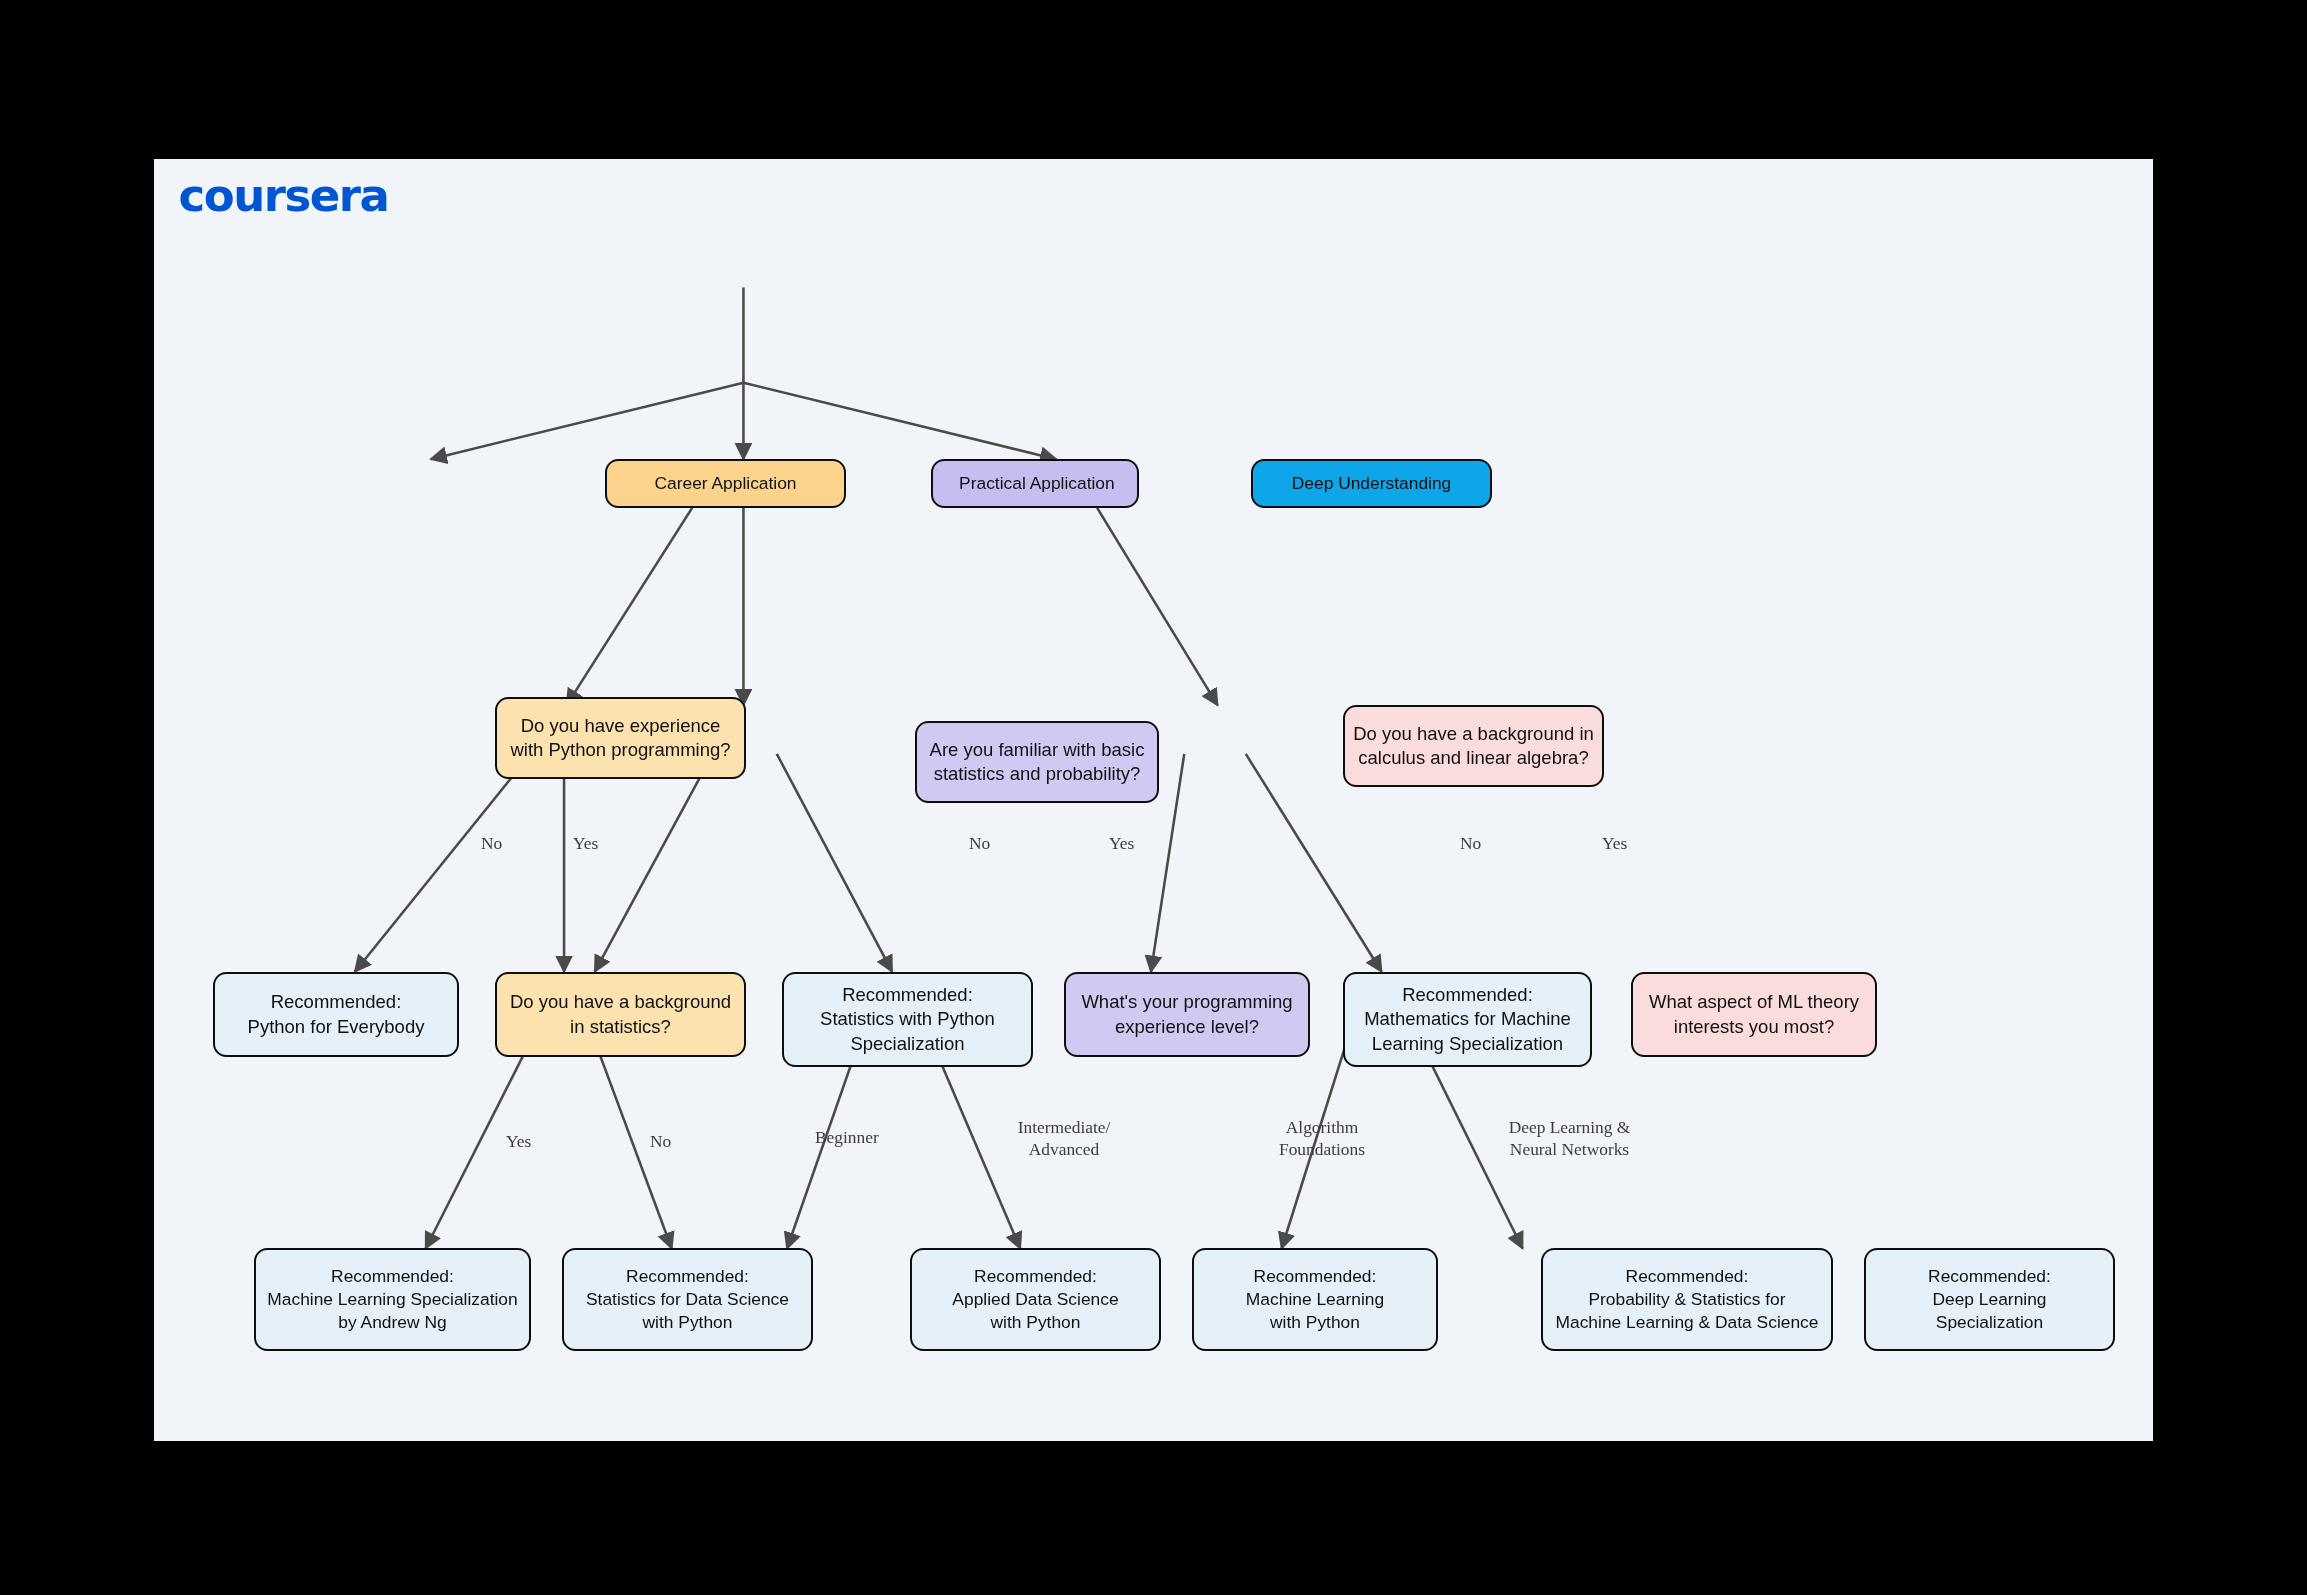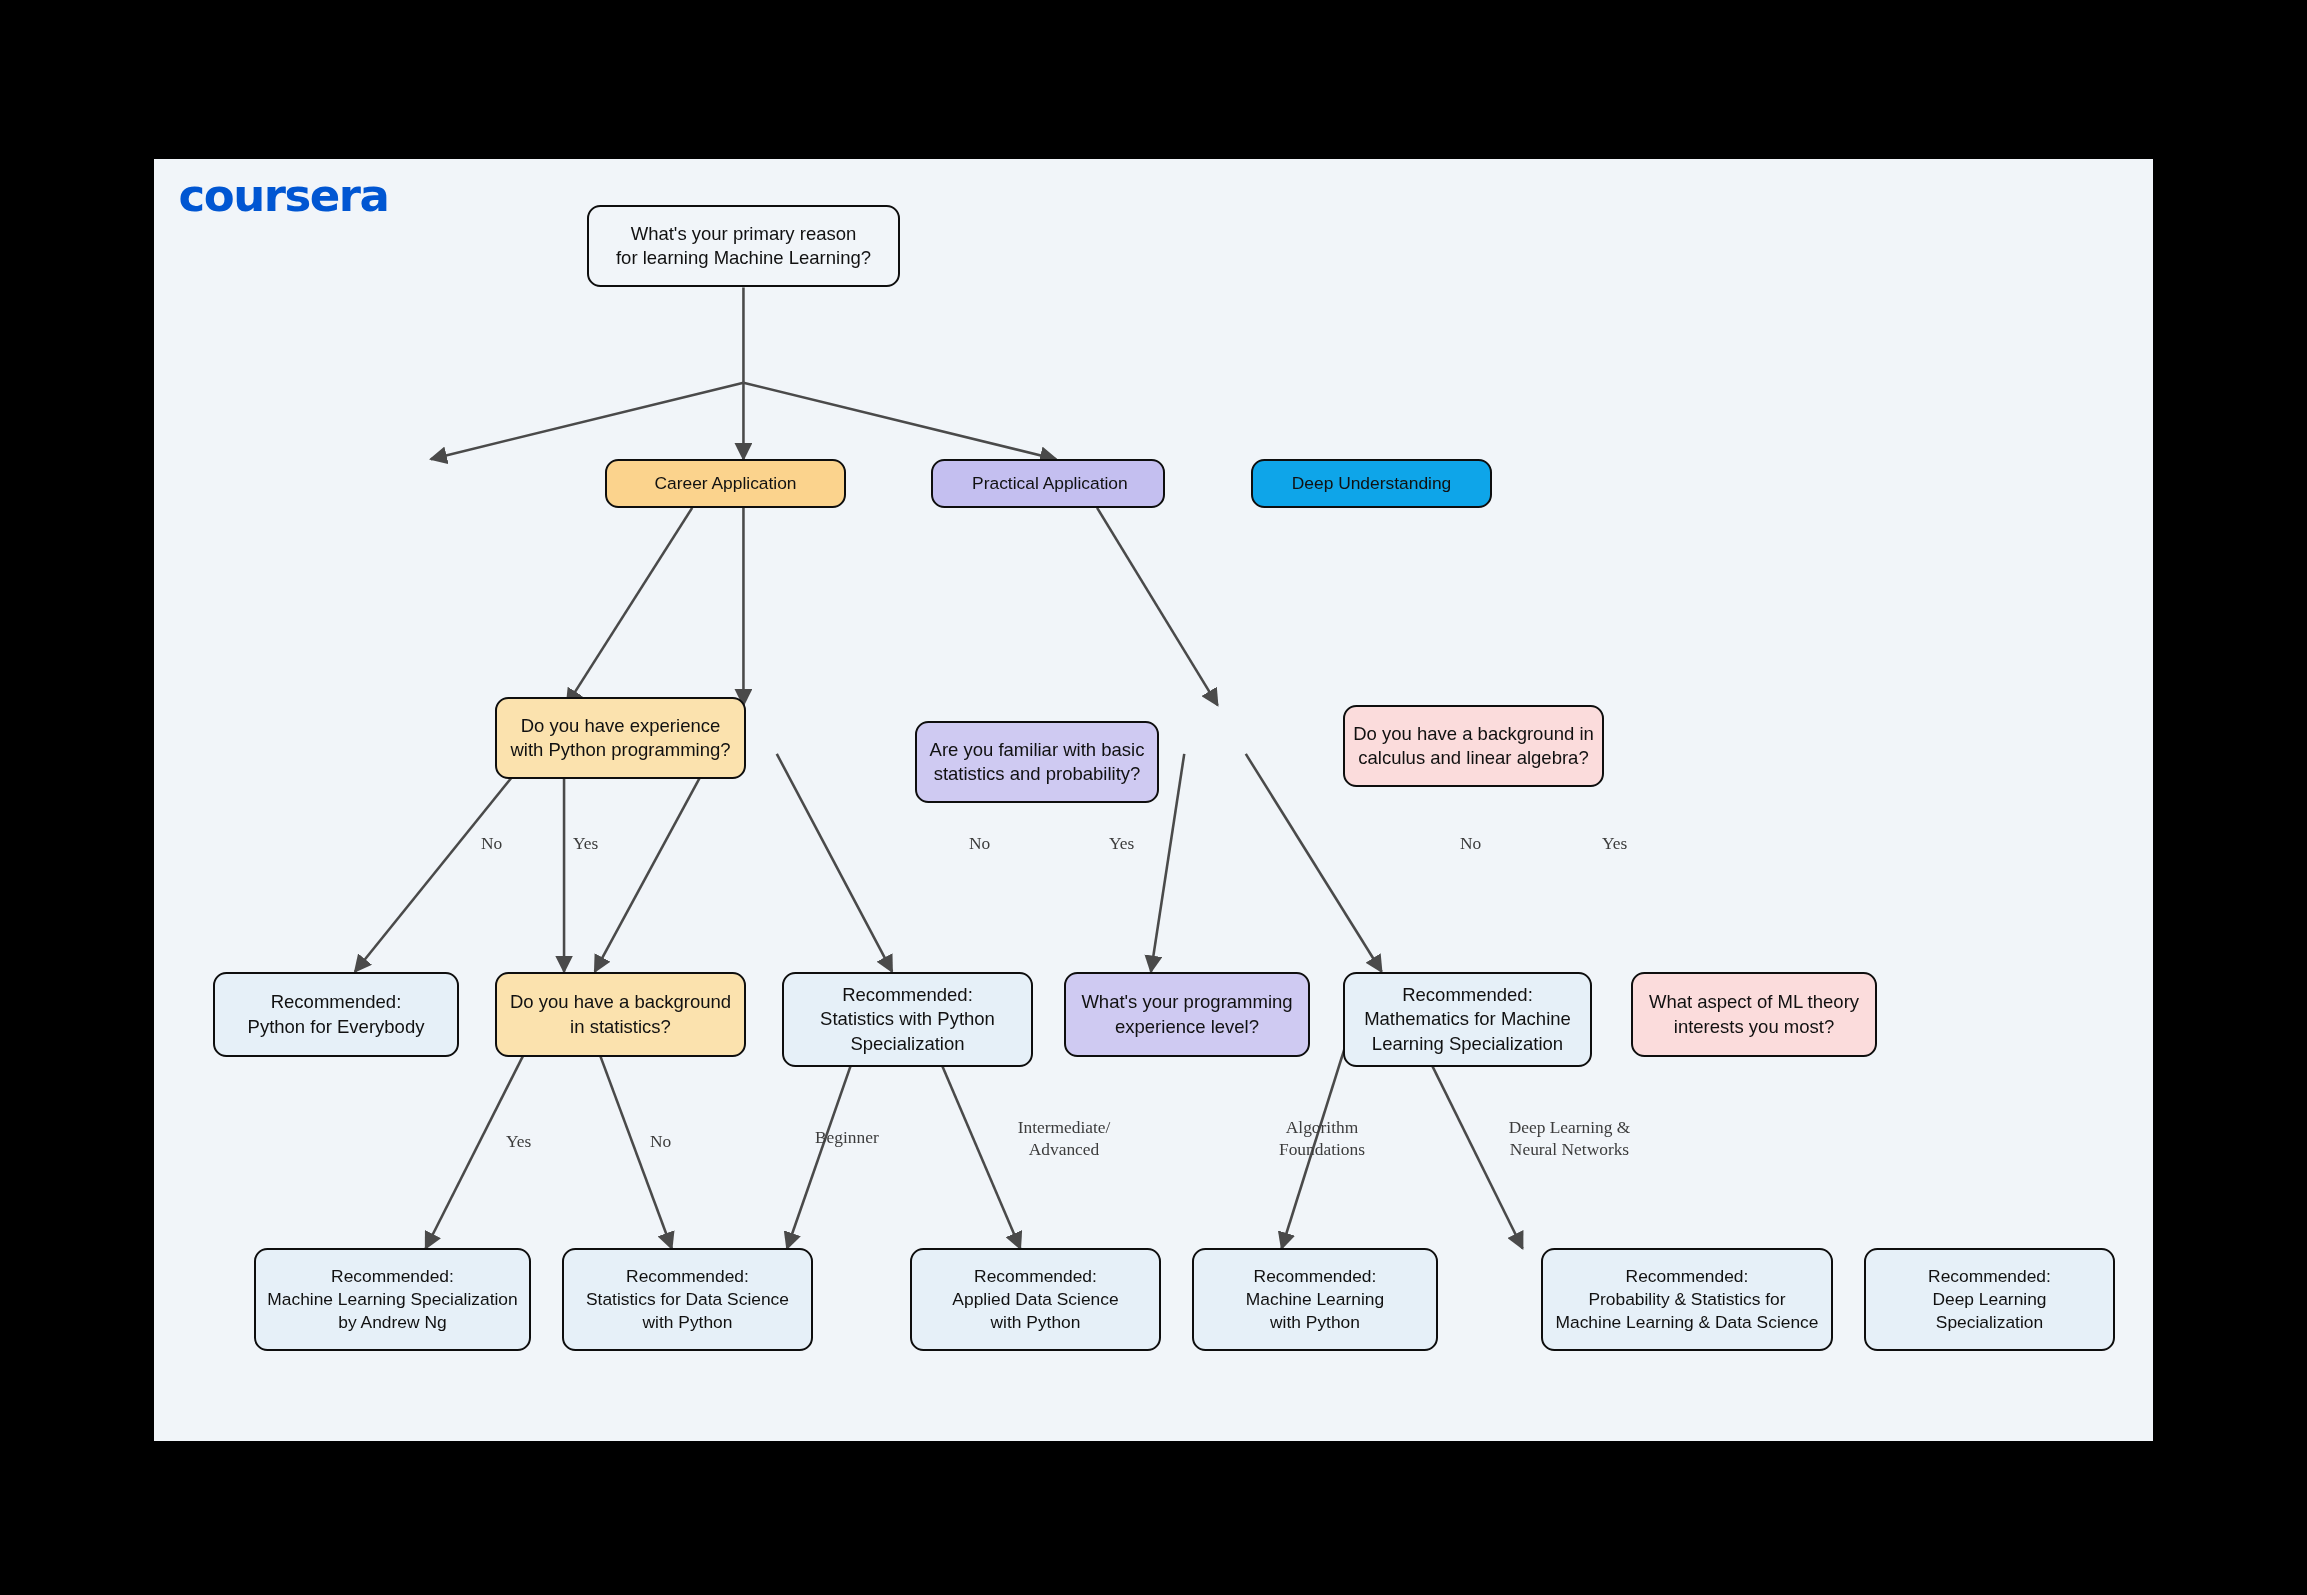--- a/index.html
+++ b/index.html
@@ -120,26 +120,24 @@
       <path d="M 845 1680 L 1010 2125"></path>
 
       <path d="M 1390 1680 L 1235 2125"></path>
       <path d="M 1500 1680 L 1690 2125"></path>
 
       <path d="M 2340 1680 L 2200 2125"></path>
       <path d="M 2450 1680 L 2670 2125"></path>
     </g>
   </svg>
 
-  <div class="node fill-root" style="left:433px; top:46px; width:313px; height:82px;">What's your primary reason
-for learning Machine Learning?</div>
 
   <div class="node fill-amber" style="left:451px; top:300px; width:241px; height:49px; font-size:17.4px;">Career Application</div>
 
-  <div class="node fill-purple" style="left:777px; top:300px; width:234px; height:49px; font-size:17.4px;padding-left:11px;">Practical Application</div>
+  <div class="node fill-purple" style="left:777px; top:300px; width:208px; height:49px; font-size:17.4px;padding-left:11px;">Practical Application</div>
 
   <div class="node fill-pink" style="left:1097px; top:300px; width:241px; height:49px; font-size:17.4px;">Deep Understanding</div>
 
   <div class="node fill-amber-light" style="left:341px; top:538px; width:251px; height:82px;text-align:center;">Do you have experience
 with Python programming?</div>
 
   <div class="node fill-purple-light" style="left:761px; top:546px; width:244px; height:82px;margin-top:16px;">Are you familiar with basic
 statistics and probability?</div>
 
   <div class="node fill-pink-light" style="left:1189px; top:546px; width:261px; height:82px;">Do you have a background in

